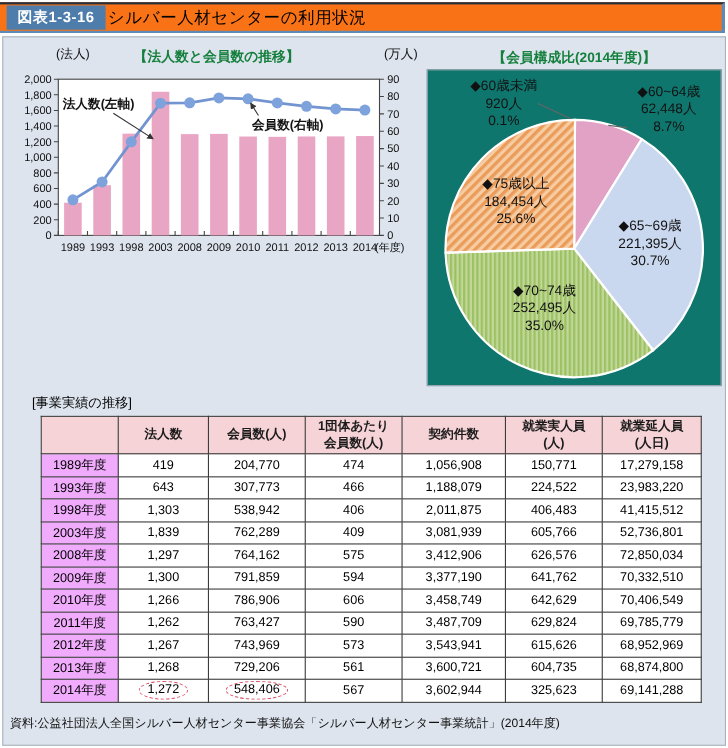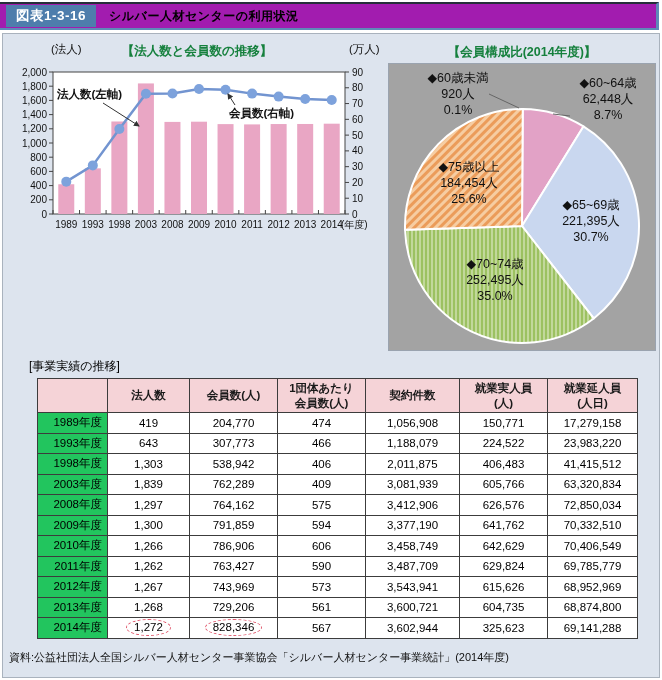--- a/index.html
+++ b/index.html
@@ -6,60 +6,60 @@
   body{
     width:662px;height:680px;background:#fff;position:relative;
     font-family:"Liberation Sans","DejaVu Sans",sans-serif;color:#1a1a1a;
     -webkit-font-smoothing:antialiased;
   }
   .page{position:absolute;inset:0;overflow:hidden;}
 
   
   .fig-header{
     position:absolute;left:0;top:2px;width:659px;height:28px;box-sizing:border-box;
-    background:#a21caf;display:flex;align-items:center;
+    background:#f97316;display:flex;align-items:center;
     border-top:2px solid #252e3a;border-bottom:2px solid #5e8ab8;border-right:3px solid #5e8ab8;
   }
   .fig-badge{
     background:#4e7dac;color:#fff;font-weight:bold;font-size:13.5px;
     margin-left:6px;padding:0 10px;height:22px;line-height:22px;letter-spacing:.5px;
   }
-  .fig-title{font-weight:bold;font-size:12px;color:#000;margin-left:13px;letter-spacing:.5px;}
+  .fig-title{font-weight:normal;font-size:15px;color:#000;margin-left:2px;letter-spacing:.5px;}
 
   
   .panel{
     position:absolute;left:2px;top:33px;width:658px;height:645px;box-sizing:border-box;
     background:#dde4ee;border:1px solid #a9b2bd;
   }
   .unit-label{position:absolute;font-size:11.5px;color:#111;}
   .chart-title{position:absolute;font-size:12.5px;font-weight:bold;color:#15803d;text-align:center;}
   #combo-title{left:48px;top:9px;width:292px;}
   #pie-title{left:390px;top:10px;width:258px;}
   #left-unit{left:8px;top:8px;margin-left:40px;}
   #right-unit{left:346px;top:8px;}
   #combo-svg{position:absolute;left:4px;top:24px;}
   .pie-box{
     position:absolute;left:385px;top:29px;width:268px;height:288px;box-sizing:border-box;
-    background:#a3a3a3;border:1px solid #9aa3af;
+    background:#0f766e;border:1px solid #9aa3af;
   }
   svg text{font-family:"Liberation Sans","DejaVu Sans",sans-serif;fill:#111;}
 
   
   .table-heading{position:absolute;left:26px;top:324px;font-size:12px;font-weight:normal;color:#000000;}
   #data-table{
     position:absolute;left:34px;top:344px;border-collapse:collapse;background:#fff;
     font-size:11.5px;table-layout:fixed;
   }
   #data-table th,#data-table td{border:1px solid #3c3c3c;box-sizing:border-box;}
   #data-table th{
     background:#f5d3d7;font-weight:bold;height:34px;text-align:center;
     line-height:1.25;padding:1px 2px;font-size:11.5px;
   }
   #data-table td{height:20.5px;text-align:center;padding:0 5px;color:#000;}
-  #data-table td.year{background:#22c55e;text-align:right;}
+  #data-table td.year{background:#f0abfc;}
   .circled{
     display:inline-block;border:1.5px dashed #e0566b;border-radius:50%;padding:0 7px;line-height:15px;
   }
 
   
   .source-note{position:absolute;left:6px;top:616px;font-size:11px;color:#111;}
 </style>
 </head>
 <body>
 
@@ -255,21 +255,21 @@
             <td>406,483</td>
             <td>41,415,512</td>
           </tr>
           <tr>
             <td class="year">2003年度</td>
             <td>1,839</td>
             <td>762,289</td>
             <td>409</td>
             <td>3,081,939</td>
             <td>605,766</td>
-            <td>63,320,834</td>
+            <td>52,736,801</td>
           </tr>
           <tr>
             <td class="year">2008年度</td>
             <td>1,297</td>
             <td>764,162</td>
             <td>575</td>
             <td>3,412,906</td>
             <td>626,576</td>
             <td>72,850,034</td>
           </tr>
@@ -314,21 +314,21 @@
             <td>1,268</td>
             <td>729,206</td>
             <td>561</td>
             <td>3,600,721</td>
             <td>604,735</td>
             <td>68,874,800</td>
           </tr>
           <tr>
             <td class="year">2014年度</td>
             <td><span class="circled">1,272</span></td>
-            <td><span class="circled">828,346</span></td>
+            <td><span class="circled">548,406</span></td>
             <td>567</td>
             <td>3,602,944</td>
             <td>325,623</td>
             <td>69,141,288</td>
           </tr>
         </tbody>
     </table>
 
     <div class="source-note">資料:公益社団法人全国シルバー人材センター事業協会「シルバー人材センター事業統計」(2014年度)</div>
   </div>

